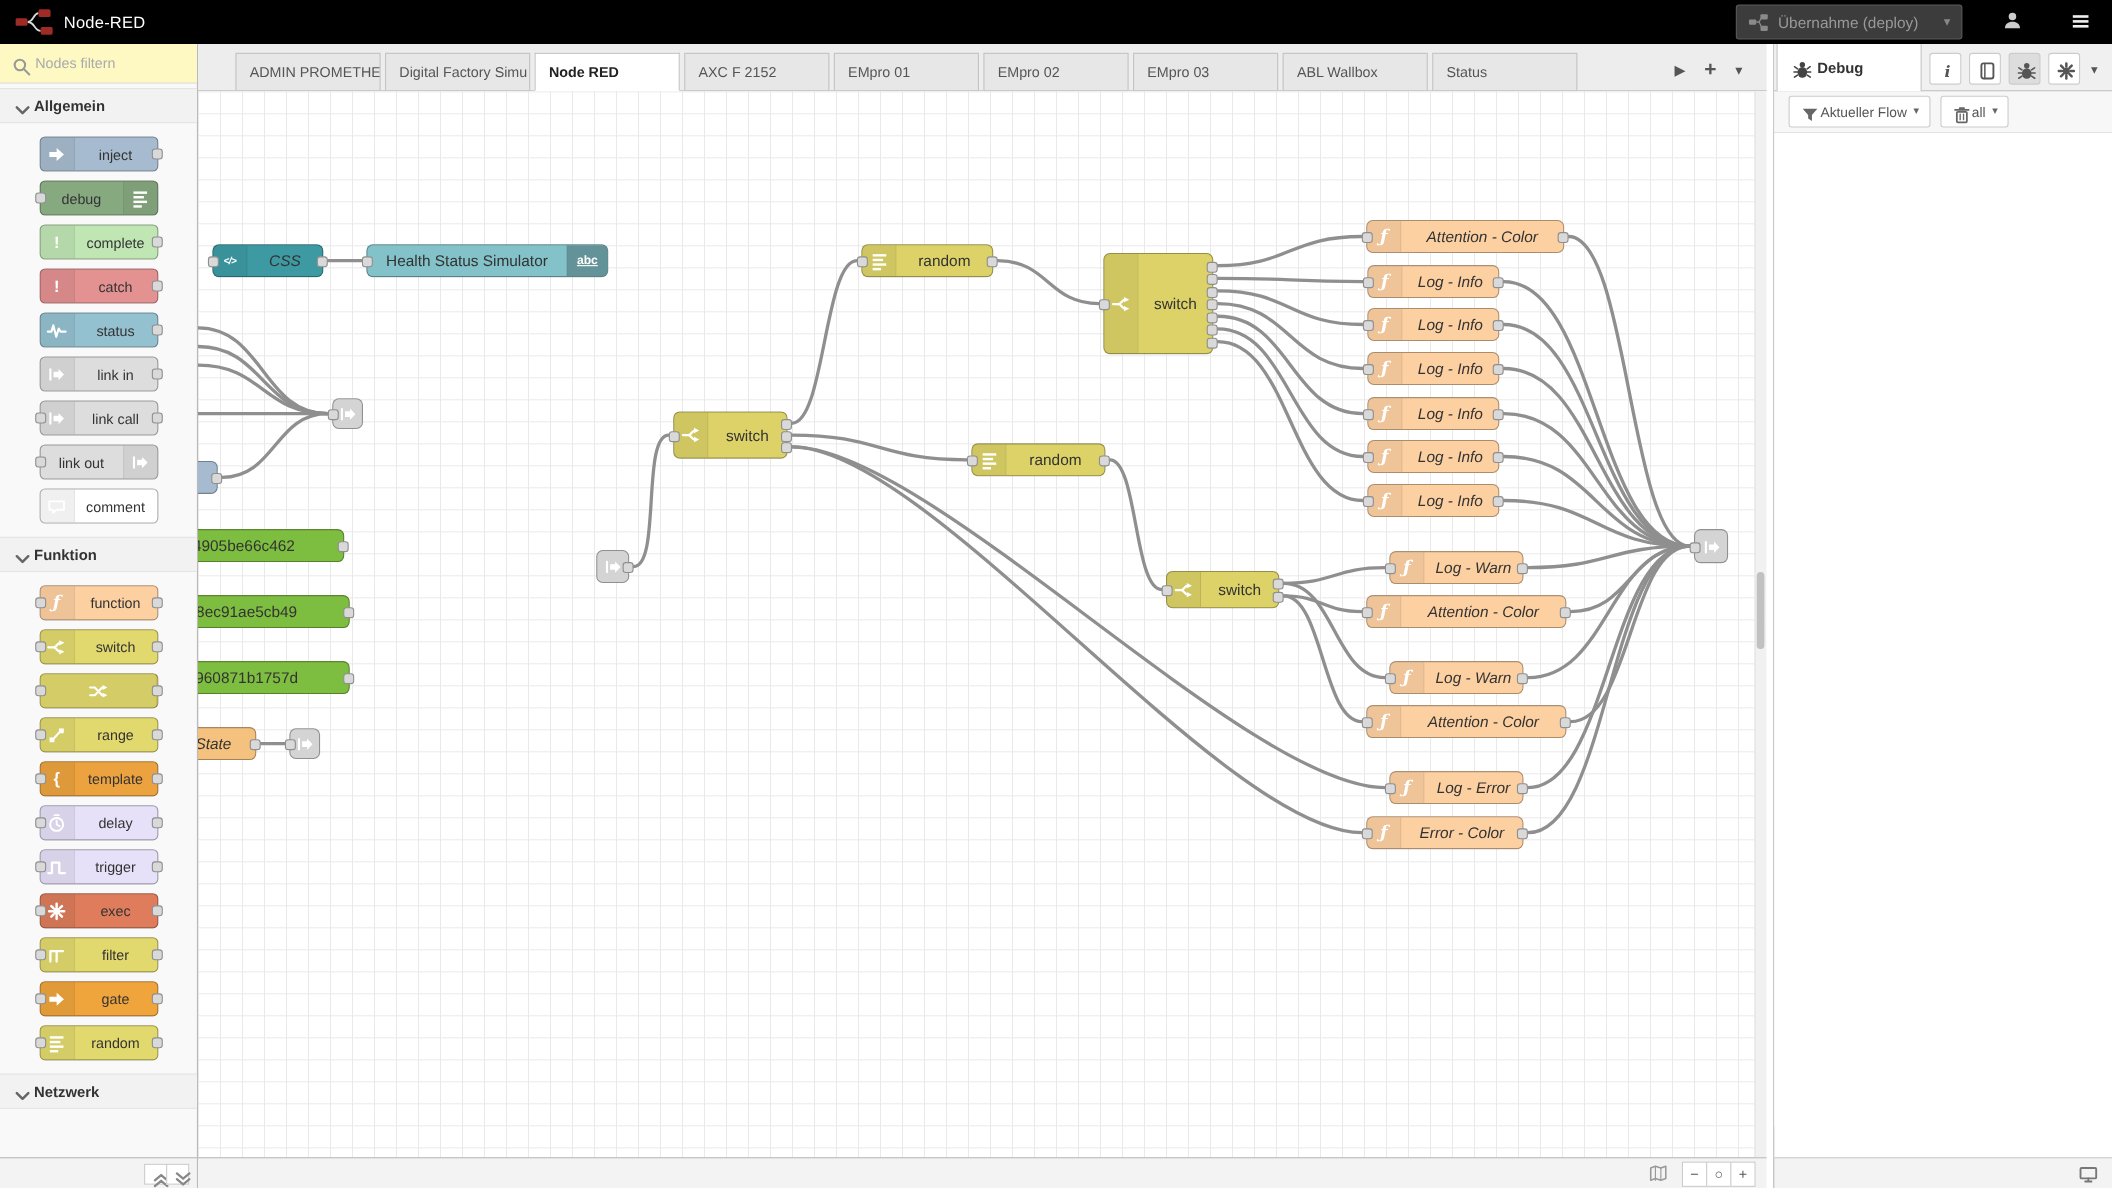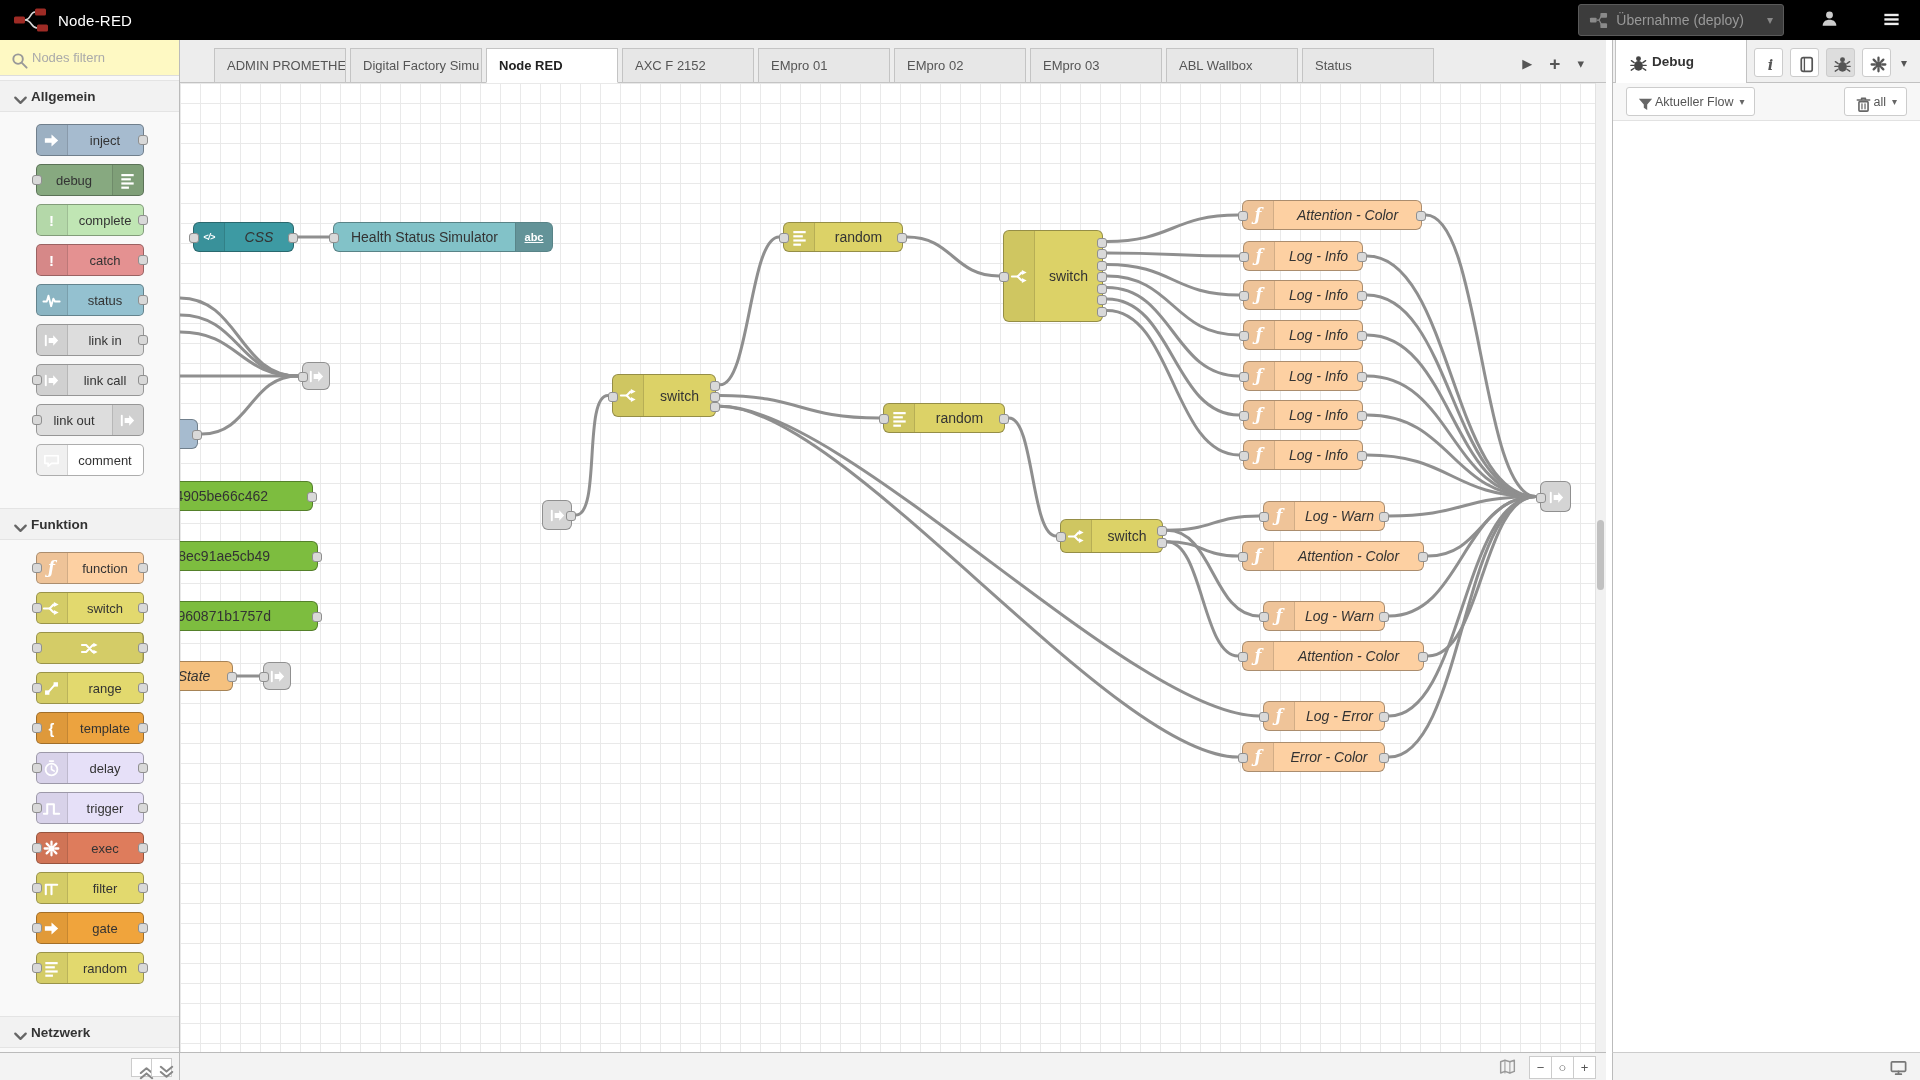--- a/index.html
+++ b/index.html
@@ -14,21 +14,21 @@
   #deploy-caret{margin-left:14px;color:#888;font-size:12px;}
   #user-btn{width:22px;height:22px;color:#ccc;margin-left:36px;cursor:pointer;}
   #menu-btn{width:20px;height:20px;color:#eee;margin-left:40px;cursor:pointer;}
 
   
   #palette{position:absolute;left:0;top:40px;width:180px;height:1012px;background:#f9f9f9;border-right:1px solid #bbb;box-sizing:border-box;overflow:hidden;}
   .psearch{height:35px;background:#fef9c3;border-bottom:1px solid #ddd;display:flex;align-items:center;gap:7px;padding:0 10px;}
   .psearch .sicon{width:13px;height:13px;color:#999;flex:0 0 auto;}
   .psearch input{border:0;outline:0;flex:1;font-size:13px;color:#555;background:transparent;font-family:inherit;}
   .psearch input::placeholder{color:#aaa;}
-  .psec{height:30px;background:#f2f2f2;border-top:1px solid #e4e4e4;border-bottom:1px solid #e4e4e4;display:flex;align-items:center;gap:9px;padding:0 11px;font-weight:bold;font-size:13.5px;color:#333;margin-top:20px;cursor:pointer;}
+  .psec{height:30px;background:#f2f2f2;border-top:1px solid #e4e4e4;border-bottom:1px solid #e4e4e4;display:flex;align-items:center;gap:9px;padding:0 11px;font-weight:bold;font-size:13.5px;color:#333;cursor:pointer;}
   .psec.first{margin-top:4px;}
   .psec .chev{width:11px;height:11px;color:#666;flex:0 0 auto;}
   .pitems{padding:12px 0 4px 0;text-align:right;}
   .pnode{position:relative;width:108px;height:32px;margin:0 auto 8px auto;border:1px solid rgba(0,0,0,.32);border-radius:5px;box-sizing:border-box;display:flex;align-items:stretch;cursor:grab;}
   .pnode .nicon{flex:0 0 30px;background:rgba(0,0,0,.06);display:flex;align-items:center;justify-content:center;color:#fff;}
   .pnode .nicon.left{border-right:1px solid rgba(0,0,0,.12);border-radius:4px 0 0 4px;}
   .pnode .nicon.right{border-left:1px solid rgba(0,0,0,.12);border-radius:0 4px 4px 0;order:2;}
   .pnode .nlabel{flex:1;display:flex;align-items:center;justify-content:center;font-size:13px;color:#333;white-space:nowrap;overflow:hidden;}
   #palette-footer{position:absolute;left:0;top:1052px;width:180px;height:28px;background:#f3f3f3;border-top:1px solid #bbb;border-right:1px solid #bbb;box-sizing:border-box;}
   .pf-group{position:absolute;right:7px;top:5px;display:flex;}
@@ -72,21 +72,21 @@
   
   #debug{position:absolute;left:1612px;top:40px;width:308px;height:1012px;background:#fff;border-left:1px solid #bbb;box-sizing:border-box;}
   .dbg-tabrow{position:relative;height:43px;background:#f0f0f0;border-bottom:1px solid #c2c2c2;box-sizing:border-box;}
   .dbg-tab{position:absolute;left:2px;top:0;height:43px;width:132px;background:#fff;border-left:1px solid #c2c2c2;border-right:1px solid #c2c2c2;box-sizing:border-box;display:flex;align-items:center;gap:8px;padding:0 13px;font-weight:bold;font-size:13.5px;color:#333;cursor:pointer;}
   .dbg-tab .bicon{width:15px;height:15px;color:#444;}
   .dbg-actions{position:absolute;right:13px;top:8px;display:flex;align-items:center;gap:7px;}
   .dbg-btn{width:27px;height:27px;border:1px solid #ccc;background:#fff;border-radius:3px;display:flex;align-items:center;justify-content:center;color:#555;cursor:pointer;}
   .dbg-btn.active{background:#ddd;}
   .dbg-btn .i{width:15px;height:15px;}
   .dbg-caret{color:#555;font-size:12px;margin-left:3px;cursor:pointer;}
-  .dbg-toolbar{height:38px;background:#f7f7f7;border-bottom:1px solid #e2e2e2;display:flex;align-items:center;justify-content:space-between;gap:9px;padding:0 13px;box-sizing:border-box;}
+  .dbg-toolbar{height:38px;background:#f7f7f7;border-bottom:1px solid #e2e2e2;display:flex;align-items:center;justify-content:flex-start;gap:9px;padding:0 13px;box-sizing:border-box;}
   .tb-btn{height:27px;border:1px solid #ccc;background:#fff;border-radius:3px;display:flex;align-items:center;gap:6px;padding:0 9px;font-size:12.5px;color:#555;cursor:pointer;}
   .tb-btn .i{width:13px;height:13px;color:#666;}
   .tb-caret{font-size:10px;color:#666;}
   .dbg-body{height:903px;background:#fff;}
   #debug-footer{position:absolute;left:1612px;top:1052px;width:308px;height:28px;background:#f3f3f3;border-top:1px solid #ccc;border-left:1px solid #bbb;box-sizing:border-box;}
   .df-monitor{position:absolute;right:12px;top:5px;width:19px;height:17px;color:#777;cursor:pointer;}
 </style>
 </head>
 <body>
 

